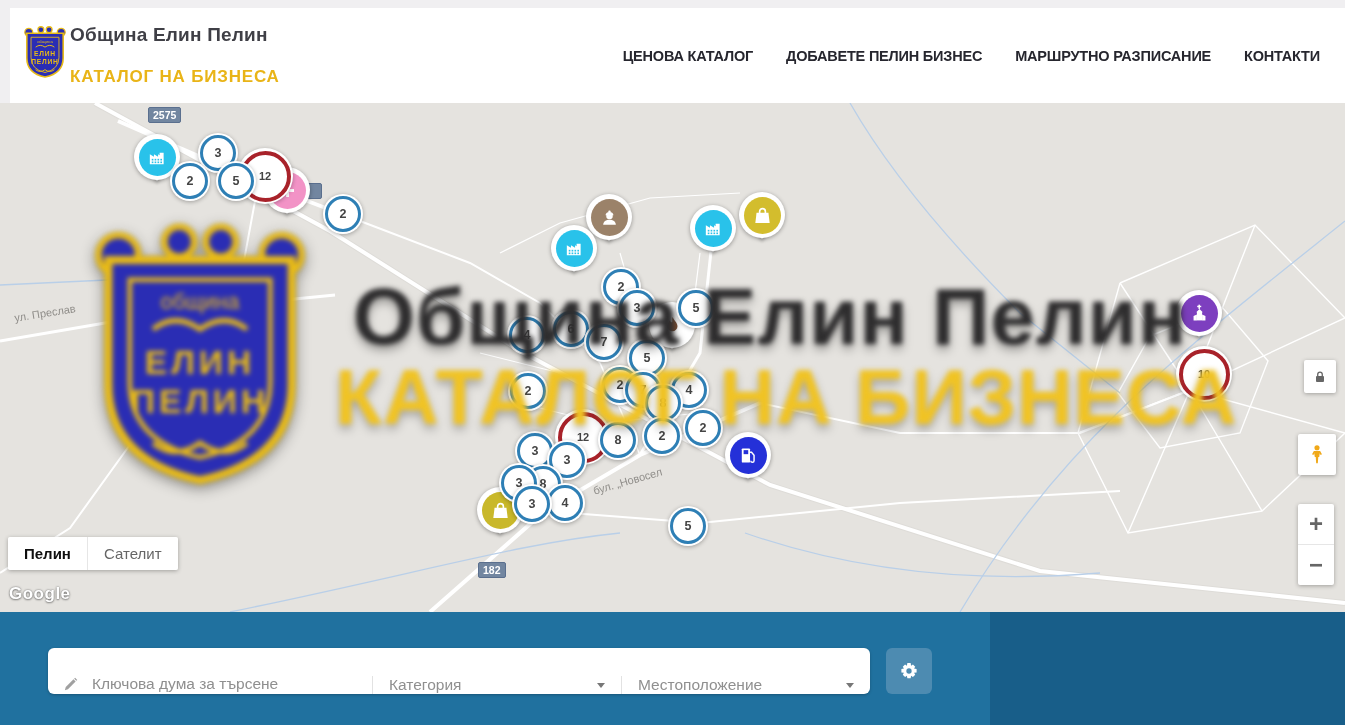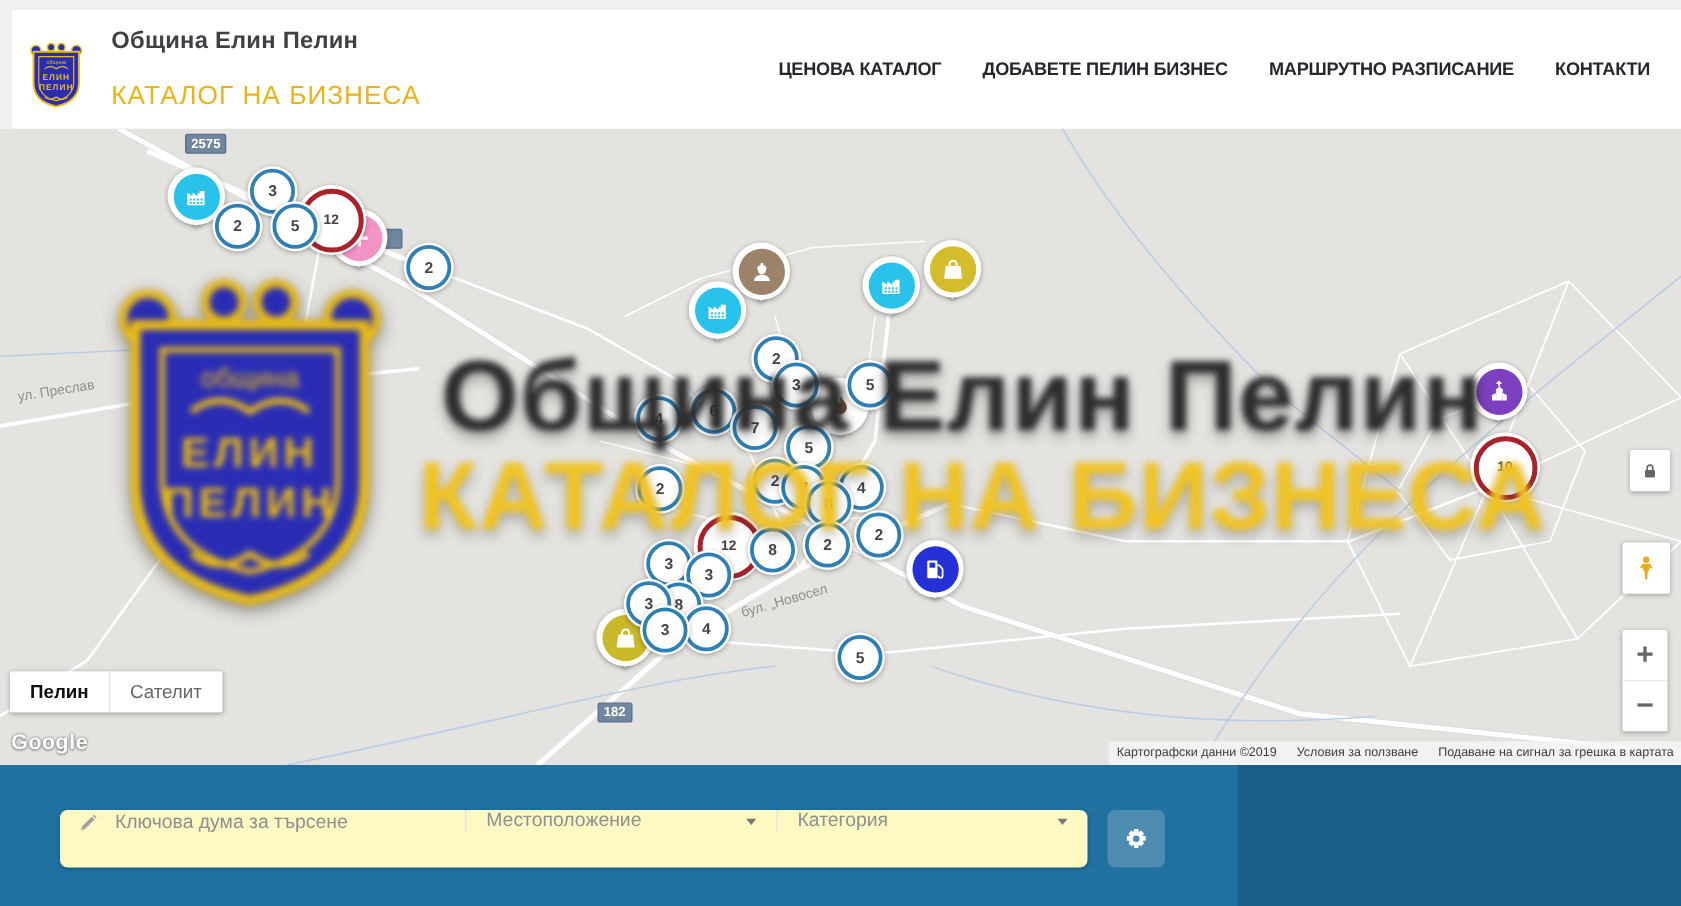--- a/index.html
+++ b/index.html
@@ -4,24 +4,24 @@
 <style>
   html,body{margin:0;padding:0}
   body{width:1345px;height:725px;position:relative;overflow:hidden;background:#fff;
        font-family:"Liberation Sans",sans-serif}
   .topstrip{position:absolute;top:0;left:0;width:1345px;height:8px;background:#f0eff1}
   .leftstrip{position:absolute;top:8px;left:0;width:10px;height:95px;background:#f0eff1}
 
   
   header{position:absolute;top:8px;left:10px;right:0;height:95px;background:#fff;
          display:flex;align-items:center}
-  .logo{display:flex;align-items:flex-end;gap:21px;margin-left:12px;cursor:pointer}
+  .logo{display:flex;align-items:flex-start;gap:2px;margin-left:12px;cursor:pointer}
   .crest{width:46px;height:57px;display:block}
   .logo-t1{font-size:19px;font-weight:bold;color:#3f3f46;letter-spacing:.2px}
-  .logo-t2{font-size:21px;font-weight:normal;color:#e9b417;letter-spacing:.8px;margin-top:21px}
+  .logo-t2{font-size:17px;font-weight:bold;color:#e9b417;letter-spacing:.8px;margin-top:21px}
   nav{margin-left:auto;margin-right:25px;display:flex;gap:33px}
   .nav-item{font-weight:bold;font-size:14.5px;color:#26262e;letter-spacing:-.2px;
             cursor:pointer;white-space:nowrap}
 
   
   .map{position:absolute;top:103px;left:0;width:1345px;height:509px;background:#e5e3df;overflow:hidden}
   .roads{position:absolute;left:0;top:0;z-index:0}
   .street-label{position:absolute;font-size:11px;color:#8f8d89;white-space:nowrap;z-index:1}
   .road-badge{position:absolute;background:#7286a0;border:1px solid #5a6f8e;color:#fff;
               font-size:10.5px;font-weight:bold;padding:1px 4px;border-radius:2px;z-index:1;
@@ -72,22 +72,22 @@
   .lock-btn{right:9px;top:257px;width:32px;height:33px}
   .pegman-btn{right:9px;top:331px;width:38px;height:41px}
   .zoomctl{right:11px;top:401px;width:36px;height:81px;flex-direction:column;padding:0}
   .zoomctl>div{height:40px;width:100%;display:flex;align-items:center;justify-content:center;
                font-size:24px;font-weight:bold;color:#666;cursor:pointer}
   .zoomctl .zo{border-top:1px solid #e6e6e6}
 
   
   .bottom{position:absolute;top:612px;left:0;width:1345px;height:113px;background:#20719f}
   .bottom-right{position:absolute;right:0;top:0;width:355px;height:113px;background:#185e89}
-  .search-group{position:absolute;left:48px;top:36px;width:822px;height:46px;background:#fef9c3;
-                border-radius:6px;display:flex;align-items:flex-start;box-shadow:0 1px 3px rgba(0,0,0,.25)}
+  .search-group{position:absolute;left:48px;top:36px;width:822px;height:46px;background:#ffffff;
+                border-radius:6px;display:flex;align-items:flex-end;box-shadow:0 1px 3px rgba(0,0,0,.25)}
   .sg-kw{flex:0 0 310px;display:flex;align-items:center;padding-left:14px;gap:10px}
   .sg-kw input{border:0;outline:0;font-size:15.5px;color:#555;width:255px;font-family:inherit;background:transparent}
   .sg-kw input::placeholder{color:#8f8f8f}
   .sg-sel{flex:1;display:flex;align-items:center;justify-content:space-between;padding:0 16px;
           border-left:1px solid #e2e2e2;font-size:15.5px;color:#8f8f8f;cursor:pointer}
   .caret{width:0;height:0;border-left:4.5px solid transparent;border-right:4.5px solid transparent;
          border-top:5.5px solid #777}
   .gear-btn{position:absolute;left:886px;top:36px;width:46px;height:46px;background:#4d8bb1;
             border-radius:6px;display:flex;align-items:center;justify-content:center;cursor:pointer}
   .search-btn{position:absolute;left:1016px;top:37px;width:304px;height:44px;background:#f1c41a;
@@ -180,25 +180,20 @@
     </svg>
   </div>
   <div class="wm wm-line1">Община Елин Пелин</div>
   <div class="wm wm-line2">КАТАЛОГ НА БИЗНЕСА</div>
 
   <div class="maptype">
     <div class="mt-map">Пелин</div>
     <div class="mt-sat">Сателит</div>
   </div>
   <div class="google-logo">Google</div>
-  <div class="attr">
-      <span>Картографски данни ©2019</span>
-      <span class="attr-link">Условия за ползване</span>
-      <span class="attr-link">Подаване на сигнал за грешка в картата</span>
-    </div>
 
   <div class="ctl lock-btn">
     <svg viewBox="0 0 24 24" width="16" height="16">
       <rect x="6" y="10.4" width="12" height="9" rx="1.4" fill="#666"></rect>
       <path d="M8.6 10.4V8a3.4 3.4 0 0 1 6.8 0v2.4" fill="none" stroke="#666" stroke-width="2"></path>
     </svg>
   </div>
   <div class="ctl pegman-btn">
     <svg viewBox="0 0 24 24" width="22" height="27" fill="#f0a818">
       <circle cx="12" cy="4.6" r="2.8"></circle>
@@ -451,25 +446,25 @@
 
   <div class="search-group">
     <div class="sg-kw">
       <svg viewBox="0 0 24 24" width="18" height="18" fill="#a0a0a0">
         <path d="M3.8 20.2l1.2-4.1L15.3 5.8l2.9 2.9L7.9 19z"></path>
         <path d="M16.2 4.9l1.3-1.3 2.9 2.9-1.3 1.3z"></path>
       </svg>
       <input type="text" placeholder="Ключова дума за търсене" style="">
     </div>
     <div class="sg-sel">
+      <span>Категория</span>
+      <span class="caret"></span>
+    </div>
+    <div class="sg-sel">
       <span>Местоположение</span>
-      <span class="caret"></span>
-    </div>
-    <div class="sg-sel">
-      <span>Категория</span>
       <span class="caret"></span>
     </div>
   </div>
 
   <div class="gear-btn">
     <svg viewBox="0 0 24 24" width="22" height="22">
       <path fill="#fff" d="M10.2 3.4h3.6l.5 2.8 2-1.3 2.5 2.5-1.3 2 2.8.5v3.6l-2.8.5 1.3 2-2.5 2.5-2-1.3-.5 2.8h-3.6l-.5-2.8-2 1.3-2.5-2.5 1.3-2-2.8-.5v-3.6l2.8-.5-1.3-2 2.5-2.5 2 1.3z"></path>
       <circle cx="12" cy="12" r="2.9" fill="#4d8bb1"></circle>
     </svg>
   </div>

